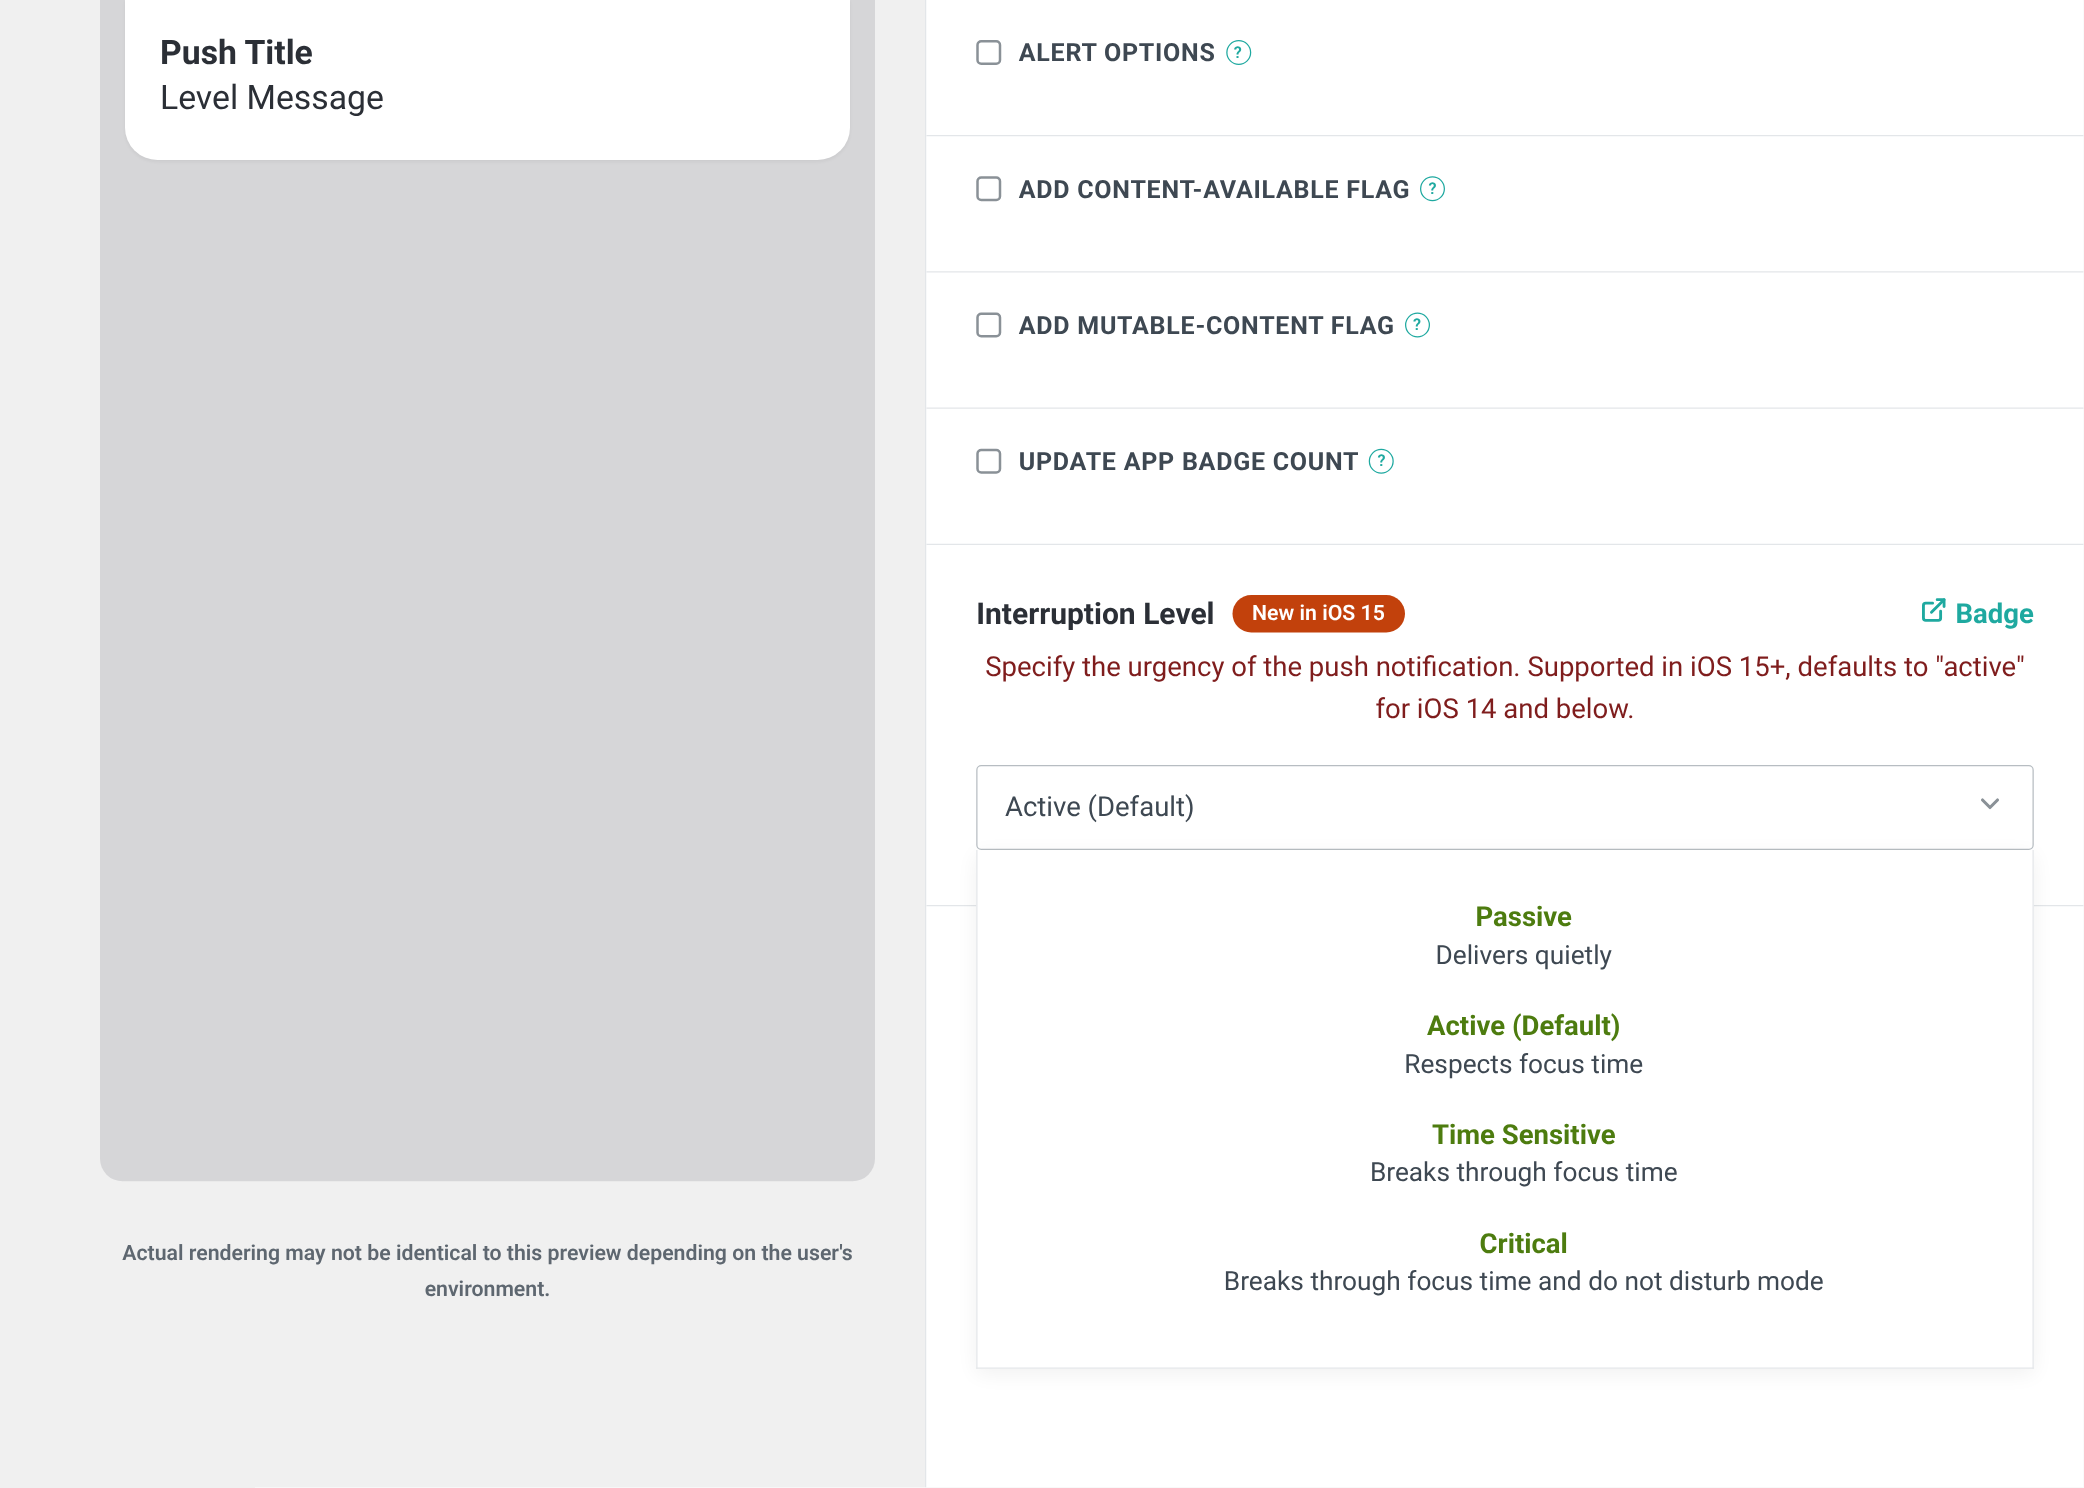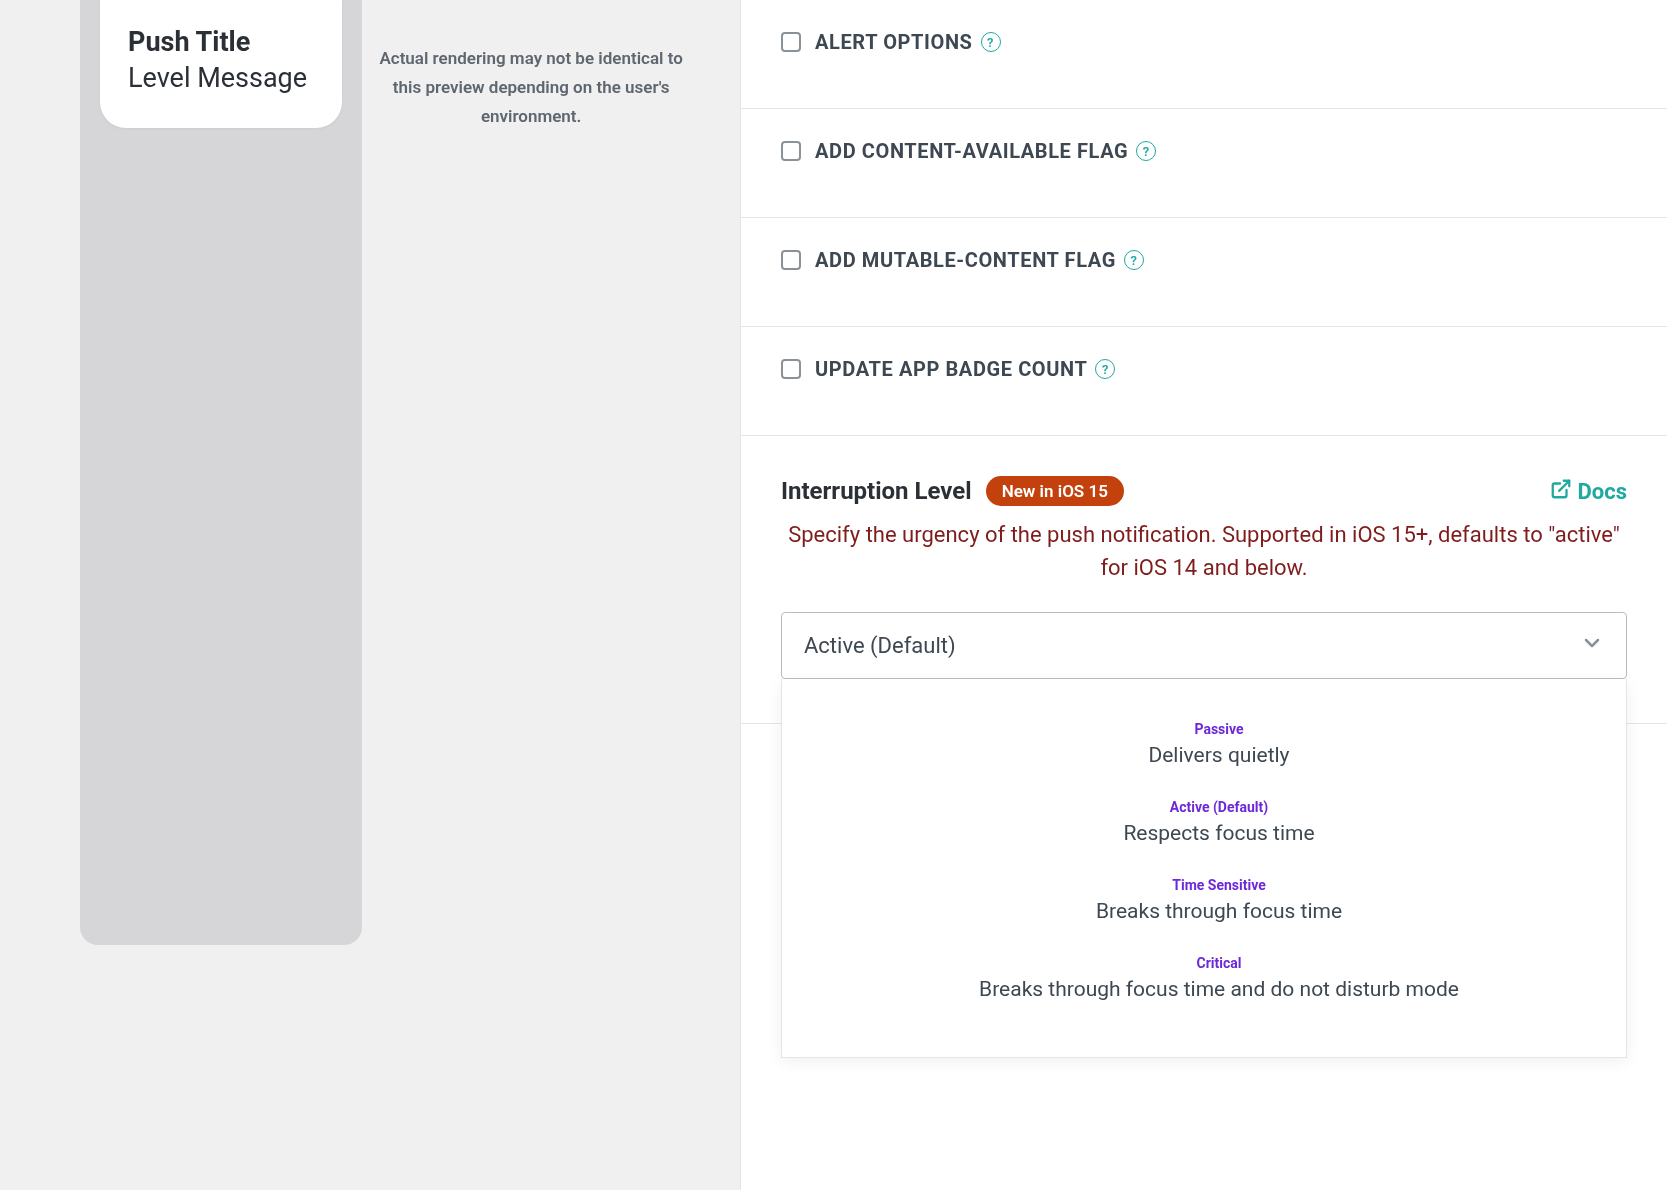--- a/index.html
+++ b/index.html
@@ -14,21 +14,21 @@
   .page {
     display: flex;
     width: 100%;
     height: 100%;
   }
   
   .left-col {
     width: 740px;
     padding: 0 40px 0 80px;
     display: flex;
-    flex-direction: row;
+    flex-direction: column;
   }
   .phone-preview {
     background: #d6d6d8;
     border-radius: 0 0 18px 18px;
     height: 945px;
     width: 100%;
     position: relative;
   }
   .notification-card {
     background: #ffffff;
@@ -171,23 +171,23 @@
     border-top: none;
     box-shadow: 0 4px 16px rgba(0,0,0,0.06);
     padding: 26px 50px 40px 80px;
     z-index: 10;
   }
   .dropdown-option {
     padding: 16px 0;
     cursor: pointer;
   }
   .opt-title {
-    font-size: 14px;
-    font-weight: 700;
-    color: #6d28d9;
+    font-size: 22px;
+    font-weight: 700;
+    color: #4d7c0f;
     margin-bottom: 6px;
   }
   .opt-desc {
     font-size: 21px;
     color: #3e4852;
   }
   .sound-row {
     padding: 28px 40px 0 40px;
     display: flex;
     align-items: center;
@@ -255,21 +255,21 @@
         <div class="section-title">Interruption Level</div>
         <div class="badge-new">New in iOS 15</div>
         <a class="docs-link">
           <span>
             <svg viewBox="0 0 24 24" fill="none" stroke="currentColor" stroke-width="2.5" stroke-linecap="round" stroke-linejoin="round">
               <path d="M18 13v6a2 2 0 0 1-2 2H5a2 2 0 0 1-2-2V8a2 2 0 0 1 2-2h6"></path>
               <polyline points="15 3 21 3 21 9"></polyline>
               <line x1="10" y1="14" x2="21" y2="3"></line>
             </svg>
           </span>
-          <span>Docs</span>
+          <span>Badge</span>
         </a>
       </div>
       <div class="section-desc">Specify the urgency of the push notification. Supported in iOS 15+, defaults to "active" for iOS 14 and below.</div>
 
       <div class="select-box">
         <span>Active (Default)</span>
         <span class="chevron-down">
           <svg viewBox="0 0 24 24" fill="none" stroke="currentColor" stroke-width="2.5" stroke-linecap="round" stroke-linejoin="round">
             <polyline points="6 9 12 15 18 9"></polyline>
           </svg>

